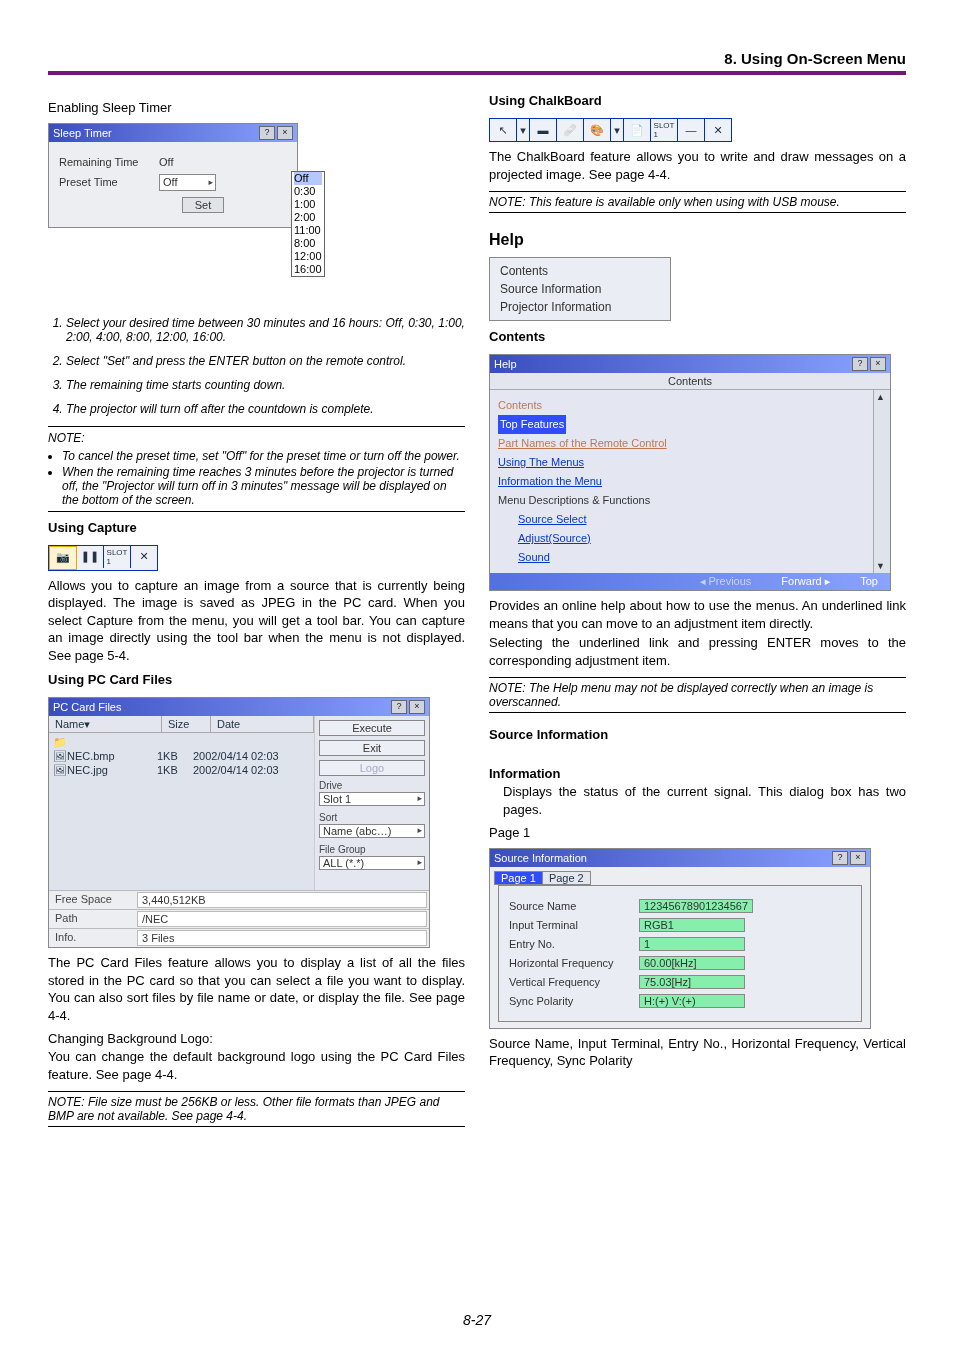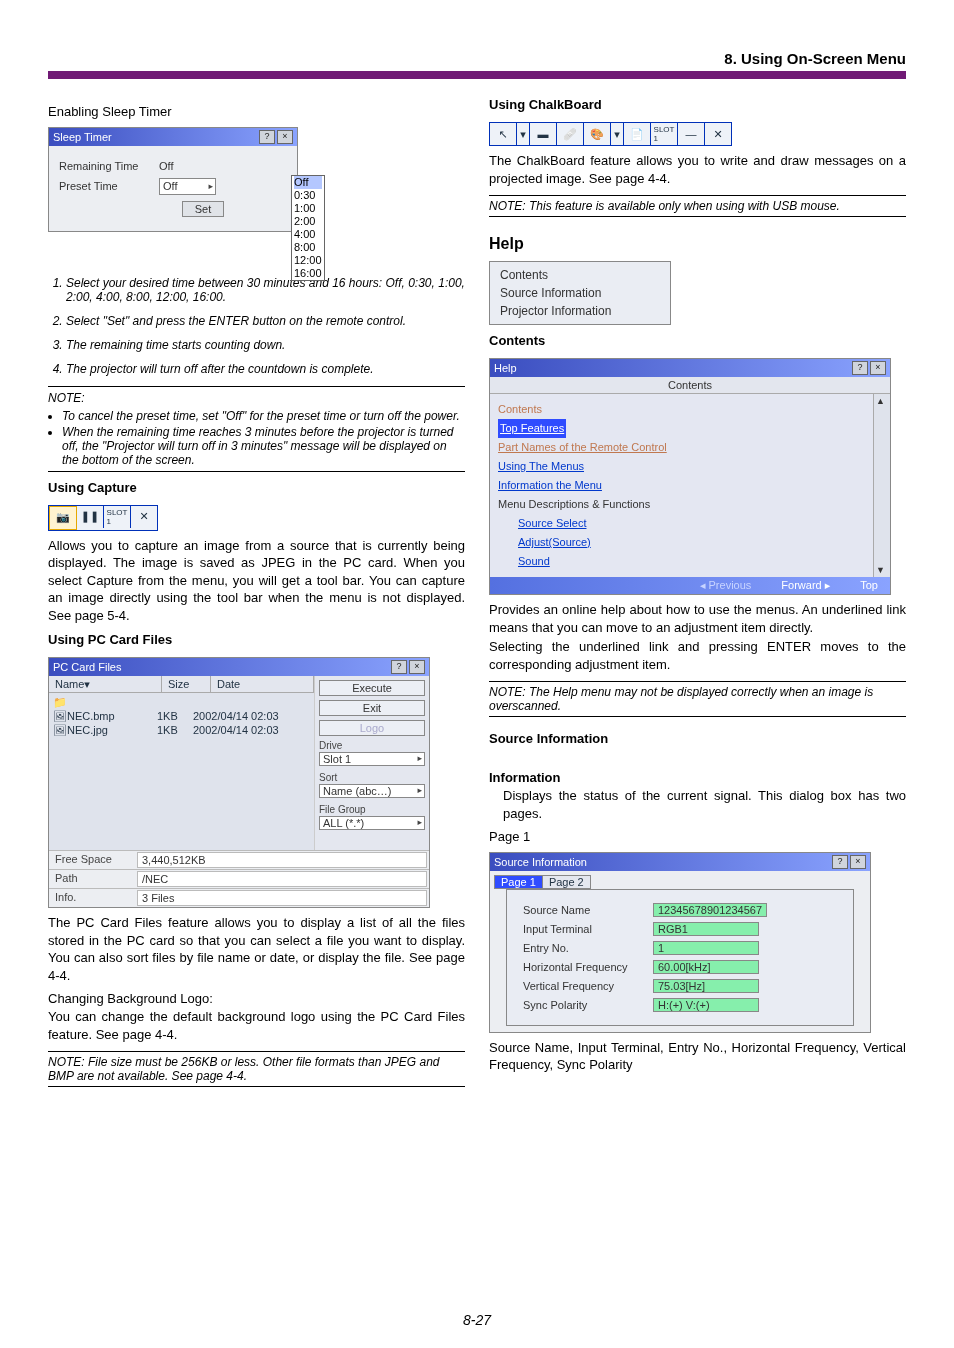--- a/index.html
+++ b/index.html
@@ -1,17 +1,17 @@
 <!DOCTYPE html>
 <html><head>
 <meta charset="utf-8">
 <style>
   body{margin:0;font-family:Arial,Helvetica,sans-serif;font-size:13px;color:#000;background:#fff}
   .page{width:954px;height:1348px;position:relative;margin:0 auto;padding:50px 48px 40px 48px;box-sizing:border-box}
-  .header-title{font-weight:bold;font-size:15px;text-align:right;border-bottom:8px solid #701a75;padding-bottom:4px;margin-bottom:18px}
+  .header-title{font-weight:bold;font-size:15px;text-align:right;border-bottom:4px solid #701a75;padding-bottom:4px;margin-bottom:18px}
   .columns{display:flex;gap:24px}
   .col{flex:1;min-width:0}
   .sec-title{font-weight:bold;font-size:13px;margin:8px 0 10px 0}
   .note{font-style:italic;font-size:12px;border-top:1px solid #000;border-bottom:1px solid #000;padding:3px 0;margin:8px 0}
   .note-nb{font-style:italic;font-size:12px;padding:2px 0}
   .body-text{font-size:13px;line-height:1.35;margin:6px 0;text-align:justify}
   ol.steps{padding-left:18px;font-style:italic;font-size:12px;margin:10px 0}
   ol.steps li{margin-bottom:10px}
   .bullets{font-style:italic;font-size:12px;margin:2px 0;padding-left:14px;list-style:disc}
   .bullets li{margin-bottom:2px}
@@ -51,29 +51,29 @@
   .help-heading{font-weight:bold;font-size:16px;margin:18px 0 8px}
   .helpmenu{border:1px solid #888;background:#eaedf3;padding:4px 10px;width:160px;font-size:12px;line-height:18px;color:#333}
   .helpwin{width:400px}
   .helpwin .tabbar{background:#e3e6ee;text-align:center;font-size:11px;padding:2px 0;border-bottom:1px solid #aaa}
   .helpwin .contentarea{display:flex}
   .helpwin .treecol{flex:1;background:#e4e7f2;padding:6px 8px;font-size:11px;line-height:19px}
   .helpwin .scroll{width:16px;background:#dfe3ec;border-left:1px solid #aaa;position:relative}
   .helpwin .scroll::before{content:"▲";position:absolute;top:2px;left:2px;font-size:9px;color:#333}
   .helpwin .scroll::after{content:"▼";position:absolute;bottom:2px;left:2px;font-size:9px;color:#333}
   .helpwin .treecol .lnk{color:#0038cc;text-decoration:underline}
-  .helpwin .treecol .sel{background:#2f4cff;color:#fff;text-decoration:underline;padding:0 2px;display:inline-block;border:none;height:auto;line-height:inherit}
+  .helpwin .treecol .sel{background:#2f4cff;color:#fff;padding:0 2px;display:inline-block;border:none;height:auto;line-height:inherit}
   .helpwin .treecol .sel::after{content:none}
   .helpwin .treecol .sub{padding-left:20px}
   .helpwin .navbar{background:linear-gradient(to right,#5470e0,#8aa3ff);color:#c8d4ff;font-size:11px;display:flex;justify-content:flex-end;gap:30px;padding:2px 12px}
   .srcinfo{width:380px}
   .srcinfo .tabs{display:flex;padding:4px 4px 0 4px}
   .srcinfo .tab{border:1px solid #888;padding:0 6px;font-size:11px;margin-right:-1px;background:#e4e7ef;color:#234}
   .srcinfo .tab.active{background:#2f4cff;color:#fff}
-  .srcinfo .pane{border:1px solid #888;margin:0 16px 6px;padding:8px 16px;background:#e9ecf3}
+  .srcinfo .pane{border:1px solid #888;margin:0 8px 6px;padding:8px 10px;background:#e9ecf3}
   .srcinfo .row{display:flex;align-items:center;margin:5px 0;font-size:11px;color:#333}
   .srcinfo .row .rlbl{width:130px}
   .srcinfo .row .rval{background:#86efac;border:1px solid #888;padding:0 4px;min-width:96px}
   .page-number{position:absolute;bottom:20px;left:0;right:0;text-align:center;font-style:italic;font-size:14px}
   .h3{font-weight:bold;font-size:13px;margin:14px 0 2px}
 </style>
 </head>
 <body>
 
 <div class="page">
@@ -105,28 +105,28 @@
             <div class="sleep-row" style="justify-content:center;margin-left:60px">
               <span class="btn3d">Set</span>
             </div>
           </div>
         </div>
         <div class="dropdown-list">
           <div class="hi">Off</div>
           <div>0:30</div>
           <div>1:00</div>
           <div>2:00</div>
-          <div>4:00</div>
+          <div>11:00</div>
           <div>8:00</div>
           <div>12:00</div>
           <div>16:00</div>
         </div>
       </div>
 
-      <ol class="steps" style="margin-top:44px">
+      <ol class="steps" style="margin-top:88px">
         <li>Select your desired time between 30 minutes and 16 hours: Off, 0:30, 1:00, 2:00, 4:00, 8:00, 12:00, 16:00.</li>
         <li>Select "Set" and press the ENTER button on the remote control.</li>
         <li>The remaining time starts counting down.</li>
         <li>The projector will turn off after the countdown is complete.</li>
       </ol>
 
       <div style="border-top:1px solid #000;padding-top:2px">
         <div class="note-nb">NOTE:</div>
         <ul class="bullets">
           <li>To cancel the preset time, set "Off" for the preset time or turn off the power.</li>

